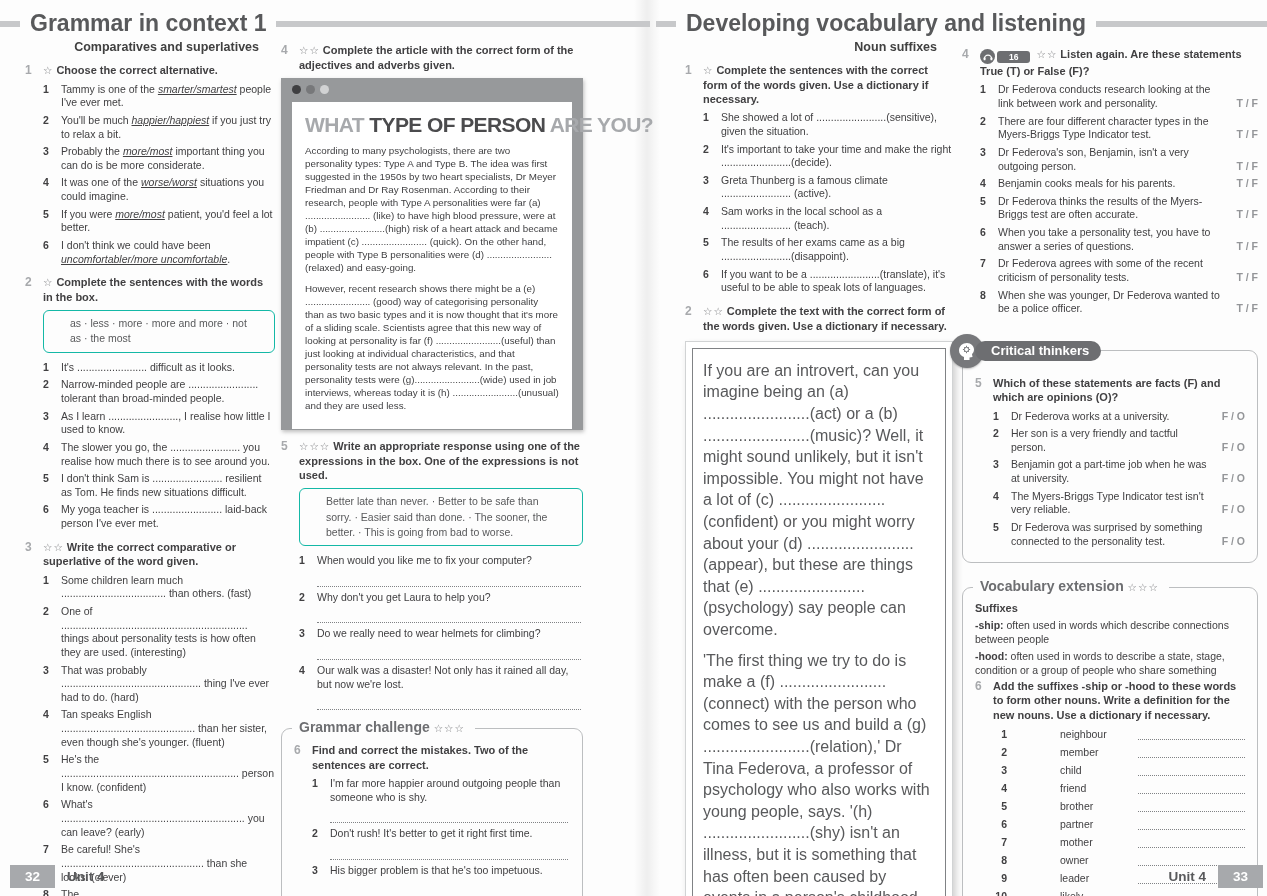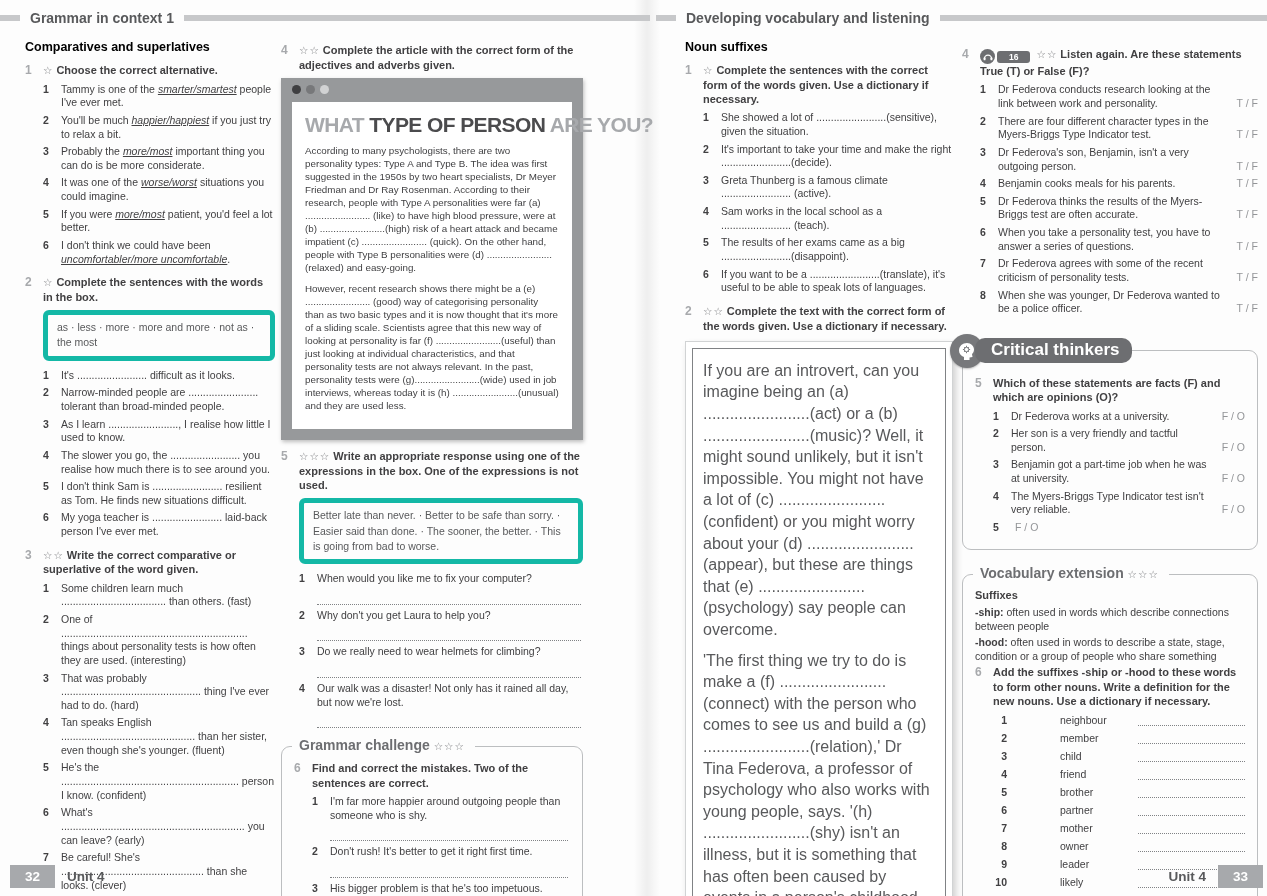--- a/index.html
+++ b/index.html
@@ -6,49 +6,49 @@
   body{width:1267px;height:896px;position:relative;background:#fdfdfd;
        font-family:"Liberation Sans",sans-serif;color:#414042;-webkit-font-smoothing:antialiased;}
   .sheet{position:absolute;inset:0;overflow:hidden;}
   .spine{position:absolute;left:634px;top:0;width:26px;height:100%;
          background:linear-gradient(90deg,rgba(0,0,0,0) 0%,rgba(0,0,0,0.06) 50%,rgba(0,0,0,0) 100%);}
   
   .phead{position:absolute;top:10px;display:flex;align-items:center;gap:10px;}
   .phead .bar{height:6px;background:#c7c8ca;}
   .phead .bar.pre{width:20px;flex:none;}
   .phead .bar.post{flex:1;}
-  .page-title{font-size:14px;font-weight:bold;color:#58595b;white-space:nowrap;}
-  .section{font-weight:bold;color:#000000;font-size:12.5px;margin:4px 0 4px;}
+  .page-title{font-size:23px;font-weight:bold;color:#58595b;white-space:nowrap;}
+  .section{font-weight:bold;color:#404040;font-size:12.5px;margin:4px 16px 4px;text-align:right;}
   
   .colA{position:absolute;left:25px;top:36px;width:250px;}
   .colB{position:absolute;left:281px;top:34px;width:302px;}
   .colC{position:absolute;left:685px;top:36px;width:268px;}
   .colD{position:absolute;left:962px;top:38px;width:296px;}
   
   .exhead{display:flex;gap:6px;margin:9px 0 5px;}
   .exnum{color:#a7a9ac;font-weight:bold;font-size:12px;width:12px;flex:none;}
   .ihead{flex:1;font-size:11px;line-height:1.3;}
   .stars{color:#808285;font-family:"DejaVu Sans",sans-serif;letter-spacing:1px;margin-right:3px;font-size:10.5px;}
   .instr{font-weight:bold;color:#414042;}
   
   .item{display:flex;gap:7px;margin:4px 0 4px 18px;font-size:10.5px;line-height:1.3;}
   .inum{font-weight:bold;width:11px;flex:none;}
   .itext{flex:1;}
   .choice{font-style:italic;text-decoration:underline;}
-  .wordbox{border:5px solid #14b8a6;border-radius:6px;padding:5px 9px;margin:6px 0 8px 18px;
+  .wordbox{border:1px solid #14b8a6;border-radius:6px;padding:5px 26px;margin:6px 0 8px 18px;
            font-size:10.5px;line-height:1.45;color:#58595b;}
   .ansline{border-bottom:1.4px dotted #808285;height:11px;margin:7px 2px 3px 36px;}
   
   .audio{display:inline-flex;align-items:center;gap:2px;vertical-align:-3px;margin-right:3px;}
   .audio-circle{width:15px;height:15px;border-radius:50%;background:#6d6e71;display:inline-flex;
                 align-items:center;justify-content:center;}
   .audio-num{background:#6d6e71;color:#fff;border-radius:3px;font-size:8.5px;padding:0 12px;height:12px;
              line-height:12px;font-weight:bold;}
   
-  .browser{background:#97999b;padding:24px 11px 11px;position:relative;margin:6px 0 4px;box-shadow:1px 2px 4px rgba(0,0,0,.25);}
+  .browser{background:#97999b;padding:24px 11px 1px;position:relative;margin:6px 0 4px;box-shadow:1px 2px 4px rgba(0,0,0,.25);}
   .bdots{position:absolute;top:7px;left:11px;display:flex;gap:5px;}
   .dot{width:9px;height:9px;border-radius:50%;}
   .dot1{background:#3f3f41;} .dot2{background:#77787a;} .dot3{background:#d1d2d3;}
   .binner{background:#fff;padding:11px 13px 9px;}
   .article-title{font-size:21px;font-weight:bold;letter-spacing:-0.6px;margin:0 0 7px;white-space:nowrap;}
   .at-light{color:#a7a9ac;} .at-dark{color:#4b4b4d;}
   .binner p{font-size:9.8px;line-height:1.33;margin:0 0 8px;color:#3f3f41;}
   
   .note-outer{border:1px solid #d1d3d4;background:#fff;padding:6px;margin:8px 0 10px;
               box-shadow:3px 4px 7px rgba(0,0,0,0.18);}
@@ -61,36 +61,36 @@
   .ph-a{background:linear-gradient(115deg,#1f1f1f 0%,#4e4e4e 30%,#8a8a8a 48%,#2e2e2e 70%,#151515 100%);}
   .ph-b{background:linear-gradient(100deg,#6e6e6e 0%,#222 35%,#4a4a4a 60%,#9a9a9a 85%,#777 100%);}
   .ph-c{background:linear-gradient(180deg,#d6d6d6 0%,#a8a8a8 50%,#4f4f4f 100%);}
   .ph-d{background:linear-gradient(120deg,#c2c2c2 0%,#7a7a7a 40%,#383838 80%,#5c5c5c 100%);}
   .photo-label{position:absolute;top:5px;left:5px;min-width:15px;height:14px;background:#fff;
                border:1px solid #58595b;border-radius:3px;font-weight:bold;font-size:10px;color:#414042;
                display:flex;align-items:center;justify-content:center;padding:0 2px;}
   .photo-answer{position:absolute;bottom:5px;right:5px;width:20px;height:17px;background:#fff;border-radius:3px;}
   
   .tfrow{display:flex;gap:7px;margin:4px 0 4px 18px;font-size:10.5px;line-height:1.3;}
-  .tflabel{color:#939598;flex:none;align-self:flex-end;margin-left:4px;}
+  .tflabel{color:#939598;flex:none;align-self:flex-end;margin-left:4px;font-weight:bold;}
   
   .titled-box{border:1px solid #bcbec0;border-radius:9px;padding:12px 12px 12px;position:relative;margin-top:18px;}
   .box-title{position:absolute;top:-10px;left:10px;background:#fdfdfd;padding:0 7px;font-weight:bold;
              color:#6d6e71;font-size:14px;text-align:right;}
   .box-title .stars{font-weight:normal;}
   .titled-box .exhead{margin-top:2px;}
   .titled-box .item{margin-left:18px;}
   .titled-box .ansline{margin-left:36px;}
   
   .crit-wrap{position:relative;margin-top:34px;}
   .crit-box{border:1px solid #bcbec0;border-radius:9px;padding:16px 12px 10px;}
   .crit-badge{position:absolute;top:-16px;left:-12px;display:flex;align-items:center;z-index:3;}
   .crit-circle{width:34px;height:34px;border-radius:50%;background:#77787b;display:flex;align-items:center;
                justify-content:center;flex:none;box-shadow:0 1px 2px rgba(0,0,0,.25);}
-  .crit-pill{background:#6d6e71;color:#fff;font-weight:bold;font-size:17px;border-radius:10px;
+  .crit-pill{background:#6d6e71;color:#fff;font-weight:bold;font-size:13px;border-radius:10px;
              padding:2px 12px 3px 16px;margin-left:-9px;white-space:nowrap;}
   
   .vsub{font-weight:bold;font-size:11px;margin:2px 0 4px;}
   .def{font-size:10.5px;line-height:1.35;margin:0 0 2px;color:#414042;}
   .word-row{display:flex;align-items:flex-end;gap:8px;margin:6px 0 6px 18px;font-size:10.5px;}
   .word-row .inum{width:14px;text-align:right;}
   .word{width:70px;flex:none;padding-left:45px;}
   .dotline{flex:1;border-bottom:1.4px dotted #808285;height:10px;}
   
   .footer{position:absolute;bottom:8px;display:flex;align-items:center;gap:12px;font-weight:bold;
@@ -479,20 +479,21 @@
             <span class="itext">Benjamin got a part-time job when he was at university.</span>
             <span class="tflabel">F / O</span>
           </div>
         <div class="tfrow">
             <span class="inum">4</span>
             <span class="itext">The Myers-Briggs Type Indicator test isn't very reliable.</span>
             <span class="tflabel">F / O</span>
           </div>
         <div class="tfrow">
             <span class="inum">5</span>
+            <span class="itext">Dr Federova was surprised by something connected to the personality test.</span>
             <span class="tflabel">F / O</span>
           </div>
       </div>
     </div>
 
     <div class="titled-box" style="margin-top:24px;">
       <div class="box-title">
         <span>Vocabulary extension</span> <span class="stars">☆☆☆</span>
       </div>
       <div class="vsub">Suffixes</div>

